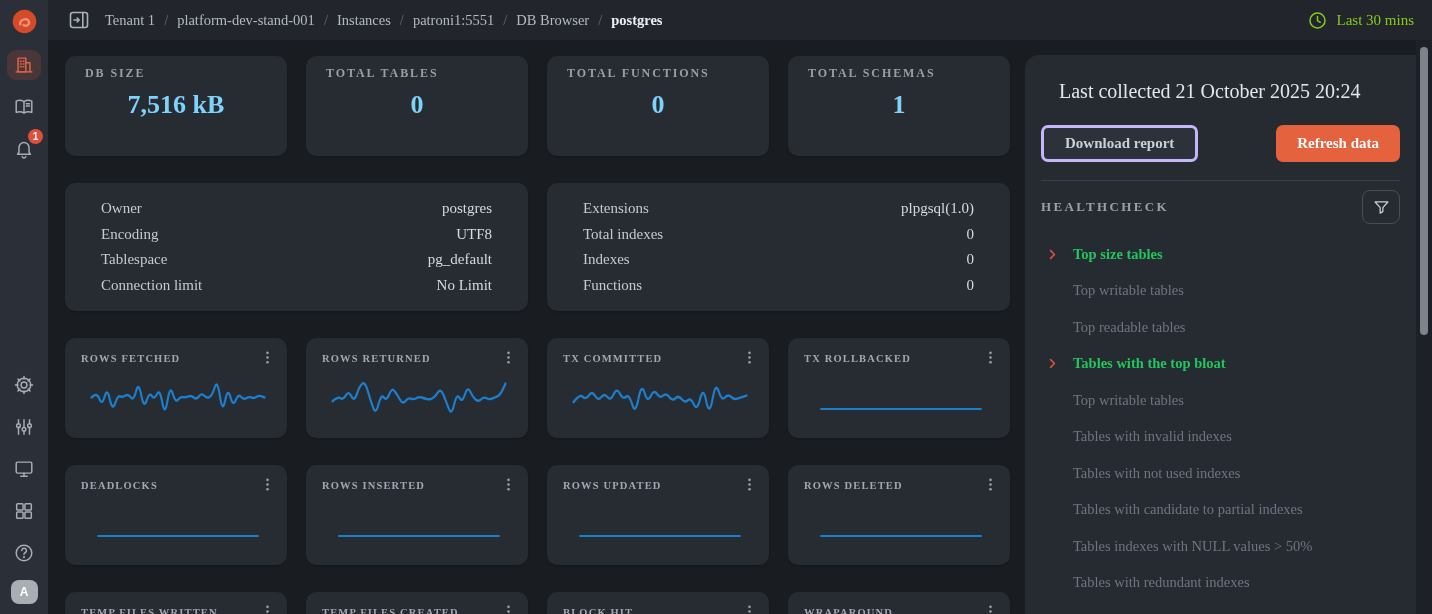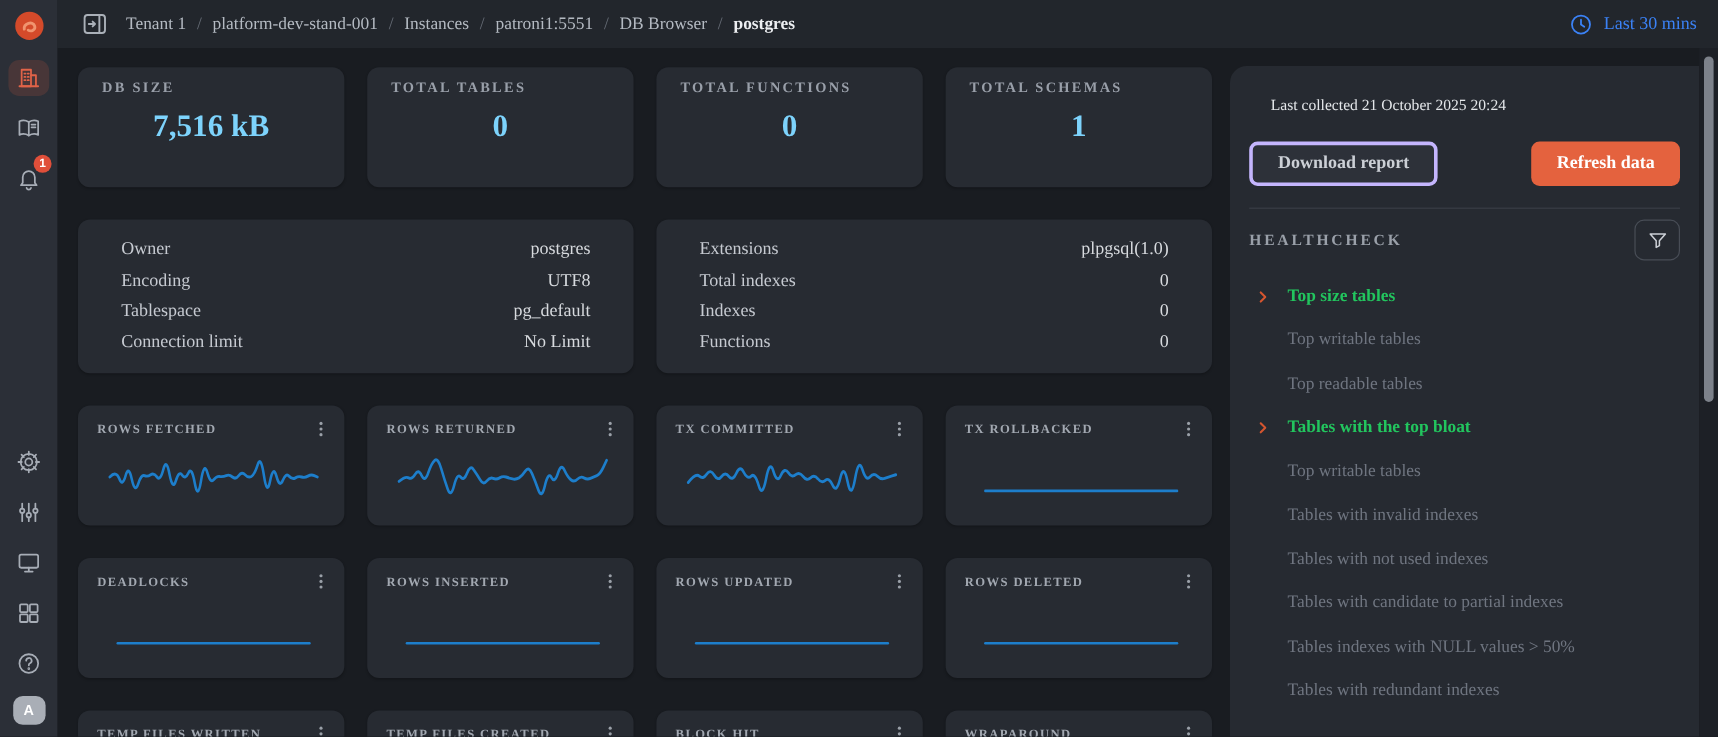--- a/index.html
+++ b/index.html
@@ -19,21 +19,21 @@
 
   
   .main-col { flex:1; display:flex; flex-direction:column; min-width:0;font-family:Liberation Serif, serif; }
   .header { height:40px; background:#22262c; display:flex; align-items:center; padding:0 18px 0 19px; gap:14px; flex:none; }
   .panel-toggle { color:#aab0b8; display:flex; cursor:pointer; }
   .crumbs { display:flex; align-items:center; gap:9px; font-size:14.5px; color:#b4bac2; white-space:nowrap; }
   .crumb { cursor:pointer; }
   .crumb.current { color:#edeff2; font-weight:700; cursor:default; }
   .sep { color:#666c76; }
   .spacer { flex:1; }
-  .timerange { display:flex; align-items:center; gap:9px; color:#3b82f6; font-size:15px; cursor:pointer;text-align:center; }
+  .timerange { display:flex; align-items:center; gap:9px; color:#84cc16; font-size:15px; cursor:pointer;text-align:center; }
 
   
   .body-row { flex:1; display:flex; min-height:0; background:#191c21; }
   main { flex:1; min-width:0; padding:16px 15px 0 17px; overflow:hidden; }
   .grid { display:grid; grid-template-columns:repeat(4,1fr); grid-template-rows:100px 128px 100px 100px 100px; column-gap:19px; row-gap:27px; }
   .card { background:#272b32; border-radius:10px; box-shadow:0 1px 2px rgba(0,0,0,.2); }
 
   .stat-card { padding:10px 20px; }
   .stat-label { font-size:12px; font-weight:700; letter-spacing:.16em; color:#999fa9; }
   .stat-value { margin-top:9px; text-align:center; font-size:26px; font-weight:700; color:#7dd3fc; }
@@ -46,21 +46,21 @@
   .chart-card { padding:12px 12px 10px 16px; display:flex; flex-direction:column; }
   .chart-head { display:flex; justify-content:space-between; align-items:flex-start; }
   .chart-title { font-size:10.5px; font-weight:700; letter-spacing:.11em; color:#a2a8b1; padding-top:3px; }
   .kebab { cursor:pointer; color:#9aa0a8; display:flex; }
   .spark { flex:1; margin-top:2px; padding:0 4px; }
   .spark svg { width:100%; height:100%; display:block; }
 
   
   .panel-wrap { width:391px; flex:none; padding-top:15px; }
   .panel { background:#262a31; border-radius:14px 0 0 0; height:100%; padding:25px 16px 0; overflow:hidden; }
-  .panel-title { margin-left:18px; font-size:13px; color:#e4e7ea; font-weight:500; }
+  .panel-title { margin-left:18px; font-size:20px; color:#e4e7ea; font-weight:500; }
   .panel-btns { display:flex; justify-content:space-between; margin-top:22px; }
   .btn { height:37px; border-radius:7px; font-size:15px; font-weight:700; display:flex; align-items:center; padding:0 21px; cursor:pointer; border:none; font-family:inherit; }
   .btn-secondary { background:#2d3139; border:3px solid #c4b5fd; color:#ccd0d6; }
   .btn-primary { background:#e4623e; color:#fff; }
   .divider { border-top:1px solid #3a3e46; margin-top:18px; }
   .hc-head { display:flex; justify-content:space-between; align-items:center; margin-top:9px; }
   .hc-title { font-size:13px; font-weight:700; letter-spacing:.18em; color:#9aa0a9; }
   .filter-btn { width:38px; height:34px; border-radius:8px; border:1px solid #484d56; background:transparent; display:flex; align-items:center; justify-content:center; color:#ccd0d6; cursor:pointer; }
   .hc-list { margin-top:12px; }
   .hc-item { height:36.5px; display:flex; align-items:center; cursor:pointer; }

